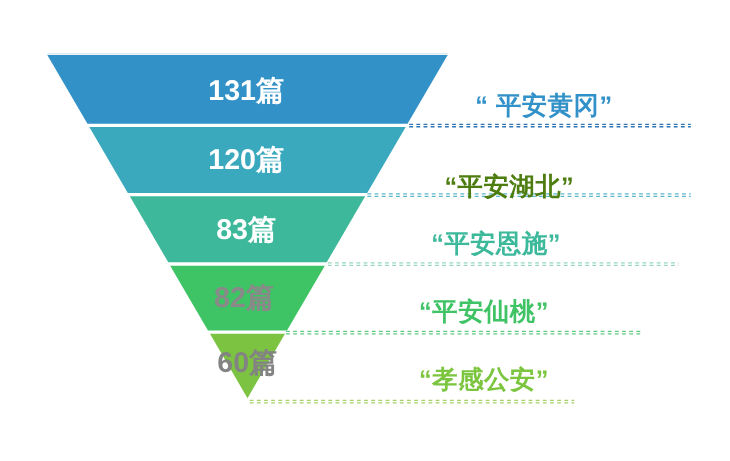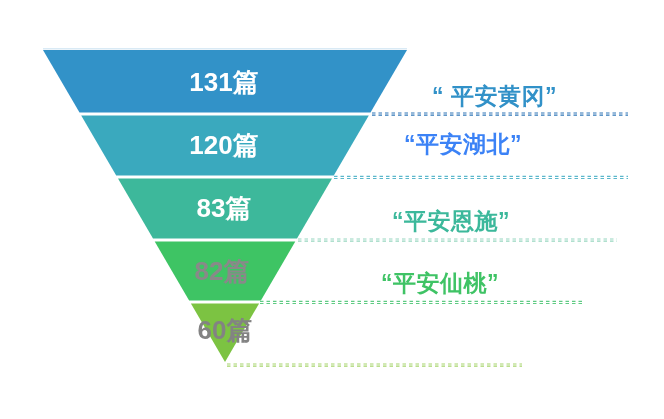--- a/index.html
+++ b/index.html
@@ -84,16 +84,17 @@
       <line class="dash" x1="260" y1="301.3" x2="582" y2="301.3" style="stroke: rgb(95, 203, 131);"></line>
       <line class="dash" x1="260" y1="303.5" x2="582" y2="303.5" style="stroke: rgb(95, 203, 131);"></line>
     </g>
     <g>
       <line class="dash" x1="227" y1="364" x2="522" y2="364" style="stroke: rgb(165, 211, 106);"></line>
       <line class="dash" x1="227" y1="366.2" x2="522" y2="366.2" style="stroke: rgb(165, 211, 106);"></line>
     </g>
   </svg>
 
   <div class="tier-label" style="left: 432px; top: 72px; color: rgb(49, 145, 200);">“ 平安黄冈”</div>
-  <div class="tier-label" style="left: 404px; top: 120px; color: #3b82f6;">“平安湖北”</div>
+  <div class="tier-label" style="left: 404px; top: 145px; color: #4d7c0f;">“平安湖北”</div>
   <div class="tier-label" style="left: 381px; top: 259px; color: rgb(63, 195, 101);">“平安仙桃”</div>
   <div class="tier-label" style="left: 392px; top: 197px; color: rgb(60, 184, 155);">“平安恩施”</div>
+  <div class="tier-label" style="left: 381px; top: 321px; color: rgb(124, 197, 63);">“孝感公安”</div>
 </div>
 
 </body></html>

